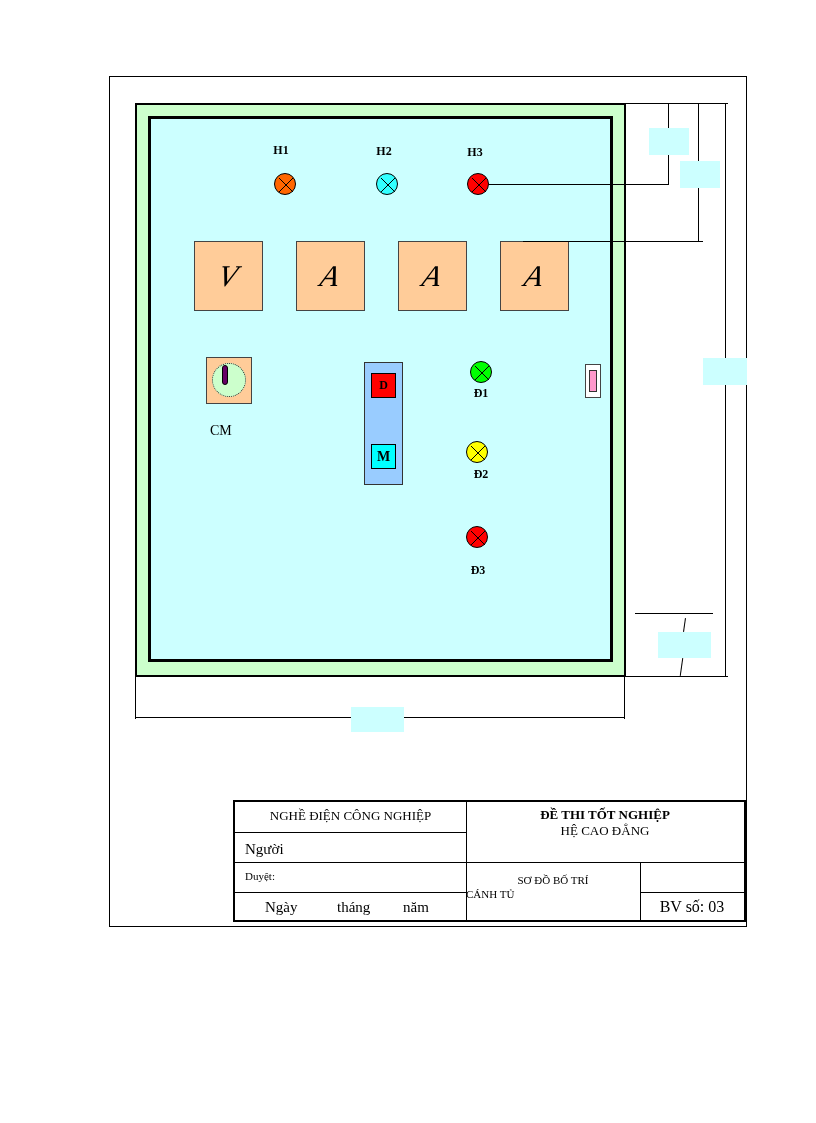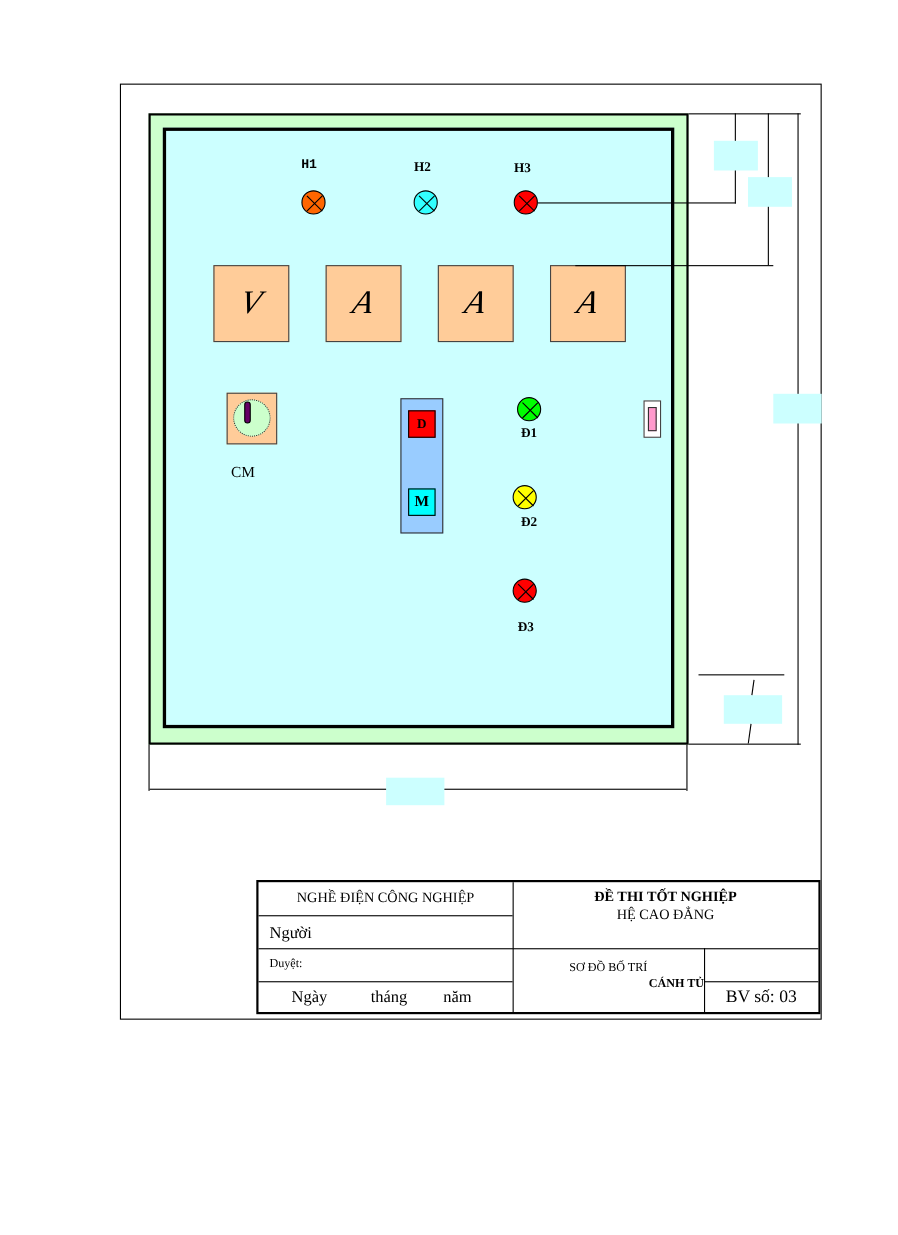--- a/index.html
+++ b/index.html
@@ -29,21 +29,21 @@
   .tb-line-v { width:1px; background:#000; }
 </style>
 </head>
 <body>
 
 <div class="abs page-frame"></div>
 
 <div class="abs panel-outer"></div>
 <div class="abs panel-inner"></div>
 
-<div class="abs lamp-label" style="left:266px;top:143px;font-family:Liberation Mono, monospace;">H1</div>
+<div class="abs lamp-label" style="left:266px;top:143px;">H1</div>
 <div class="abs lamp-label" style="left:369px;top:144px;">H2</div>
 <div class="abs lamp-label" style="left:460px;top:145px;">H3</div>
 
 <div class="abs lamp" style="left:274px;top:173px;background:#ff6600;">
   <svg width="22" height="22" viewBox="0 0 22 22">
       <line x1="4" y1="4" x2="18" y2="18" stroke="#000"></line>
       <line x1="18" y1="4" x2="4" y2="18" stroke="#000"></line>
     </svg>
 </div>
 <div class="abs lamp" style="left:376px;top:173px;background:#33ffff;">
@@ -144,16 +144,16 @@
   <div class="abs tb-cell" style="left:10px;top:39px;font-size:15px;">Người</div>
   <div class="abs tb-cell" style="left:10px;top:68px;font-size:11px;">Duyệt:</div>
   <div class="abs tb-cell" style="left:30px;top:97px;font-size:15px;">Ngày</div>
   <div class="abs tb-cell" style="left:102px;top:97px;font-size:15px;">tháng</div>
   <div class="abs tb-cell" style="left:168px;top:97px;font-size:15px;">năm</div>
 
   <div class="abs tb-cell" style="left:231px;top:5px;width:278px;text-align:center;font-size:13px;font-weight:bold;">ĐỀ THI TỐT NGHIỆP</div>
   <div class="abs tb-cell" style="left:231px;top:21px;width:278px;text-align:center;font-size:13px;">HỆ CAO ĐẲNG</div>
 
   <div class="abs tb-cell" style="left:231px;top:72px;width:174px;text-align:center;font-size:11px;">SƠ ĐỒ BỐ TRÍ</div>
-  <div class="abs tb-cell" style="left:231px;top:86px;width:174px;text-align:right;font-size:11px;font-weight:bold;">CÁNH TỦ</div>
+  <div class="abs tb-cell" style="left:231px;top:86px;width:174px;text-align:left;font-size:11px;">CÁNH TỦ</div>
 
   <div class="abs tb-cell" style="left:405px;top:96px;width:104px;text-align:center;font-size:16px;">BV số: 03</div>
 </div>
 
 </body></html>

